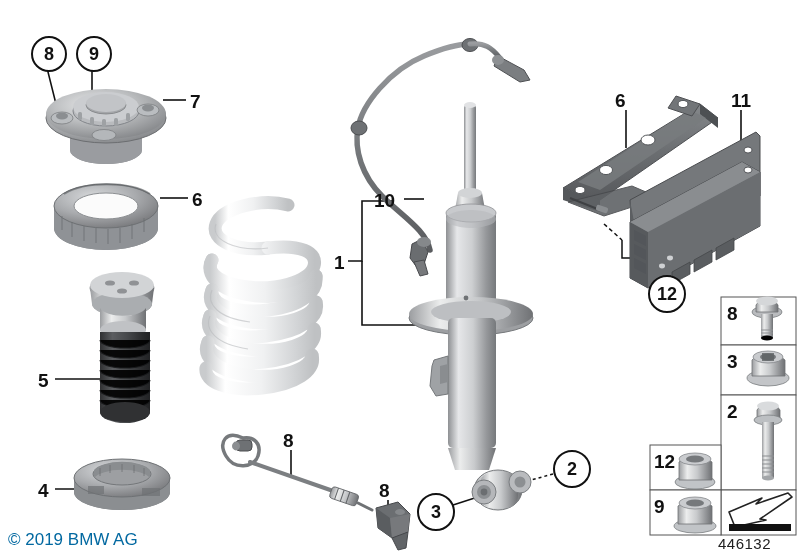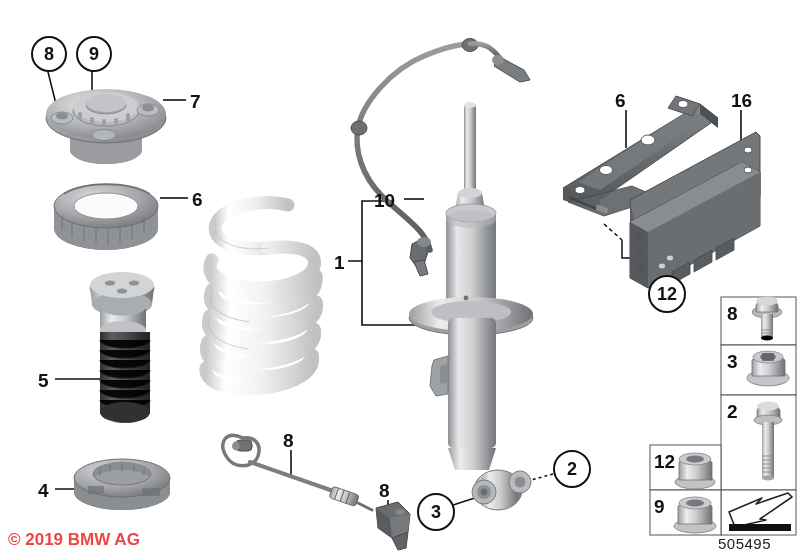--- a/index.html
+++ b/index.html
@@ -5,21 +5,21 @@
   html,body{margin:0;padding:0;background:#ffffff;}
   body{width:800px;height:560px;position:relative;overflow:hidden;
        font-family:"Liberation Sans",sans-serif;color:#000;}
   #stage{position:absolute;left:0;top:0;width:800px;height:560px;}
   svg#art{position:absolute;left:0;top:0;width:800px;height:560px;}
   .lbl{position:absolute;font-weight:bold;font-size:19px;line-height:19px;
        color:#111;letter-spacing:0px;white-space:nowrap;}
   .circ{position:absolute;border:2px solid #111;border-radius:50%;background:#fff;
         display:flex;align-items:center;justify-content:center;
         font-weight:bold;font-size:18px;color:#111;}
-  .copyr{position:absolute;left:8px;top:530px;font-weight:bold;font-size:17px;color:#ef4444;}
+  .copyr{position:absolute;left:8px;top:530px;font-weight:normal;font-size:17px;color:#0369a1;}
   .pnum{position:absolute;left:718px;top:535px;font-size:15px;color:#222;letter-spacing:.5px;}
   .legnum{position:absolute;font-weight:bold;font-size:19px;color:#111;}
 </style>
 </head>
 <body>
 
 <div id="stage">
 
 <svg id="art" viewBox="0 0 800 560">
   <defs>
@@ -408,32 +408,32 @@
   </g>
 </svg>
 
 <div class="lbl" style="left:190px;top:92px;">7</div>
 <div class="lbl" style="left:192px;top:190px;">6</div>
 <div class="lbl" style="left:38px;top:371px;">5</div>
 <div class="lbl" style="left:38px;top:481px;">4</div>
 <div class="lbl" style="left:334px;top:253px;">1</div>
 <div class="lbl" style="left:374px;top:191px;">10</div>
 <div class="lbl" style="left:615px;top:91px;">6</div>
-<div class="lbl" style="left:731px;top:91px;">16</div>
+<div class="lbl" style="left:731px;top:91px;">11</div>
 <div class="lbl" style="left:283px;top:431px;">8</div>
 <div class="lbl" style="left:379px;top:481px;">8</div>
 
 <div class="circ" style="left:31px;top:36px;width:32px;height:32px;">8</div>
 <div class="circ" style="left:76px;top:36px;width:32px;height:32px;">9</div>
 <div class="circ" style="left:648px;top:275px;width:34px;height:34px;">12</div>
 <div class="circ" style="left:553px;top:450px;width:34px;height:34px;">2</div>
 <div class="circ" style="left:417px;top:493px;width:34px;height:34px;">3</div>
 
 <div class="legnum" style="left:727px;top:303px;">8</div>
 <div class="legnum" style="left:727px;top:351px;">3</div>
 <div class="legnum" style="left:727px;top:401px;">2</div>
 <div class="legnum" style="left:654px;top:451px;">12</div>
 <div class="legnum" style="left:654px;top:496px;">9</div>
 
 <div class="copyr">© 2019 BMW AG</div>
-<div class="pnum">505495</div>
+<div class="pnum">446132</div>
 
 </div>
 
 </body></html>

